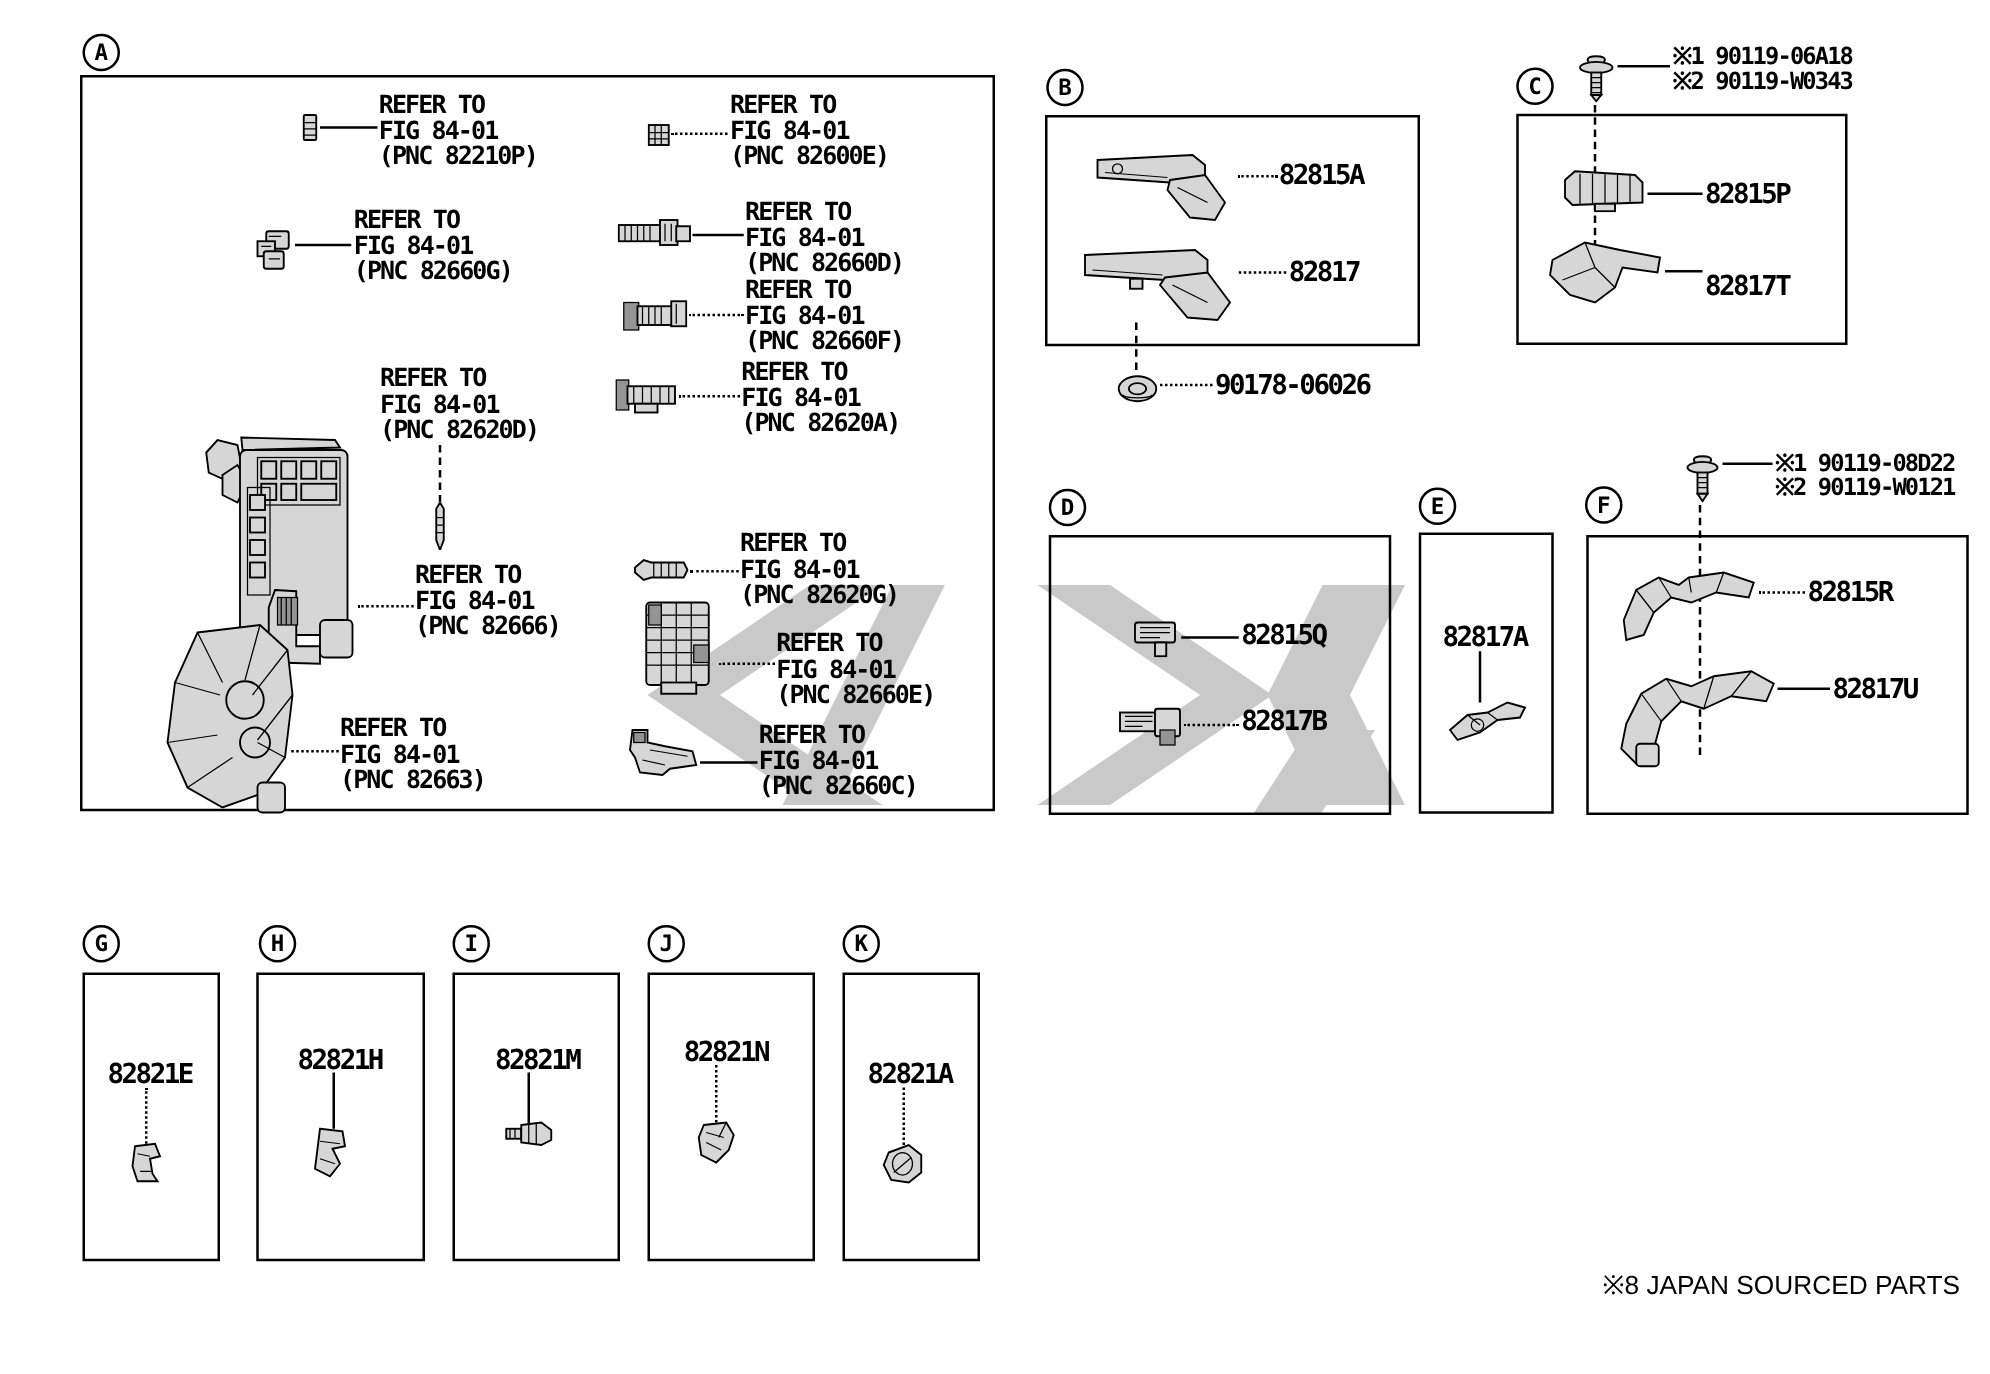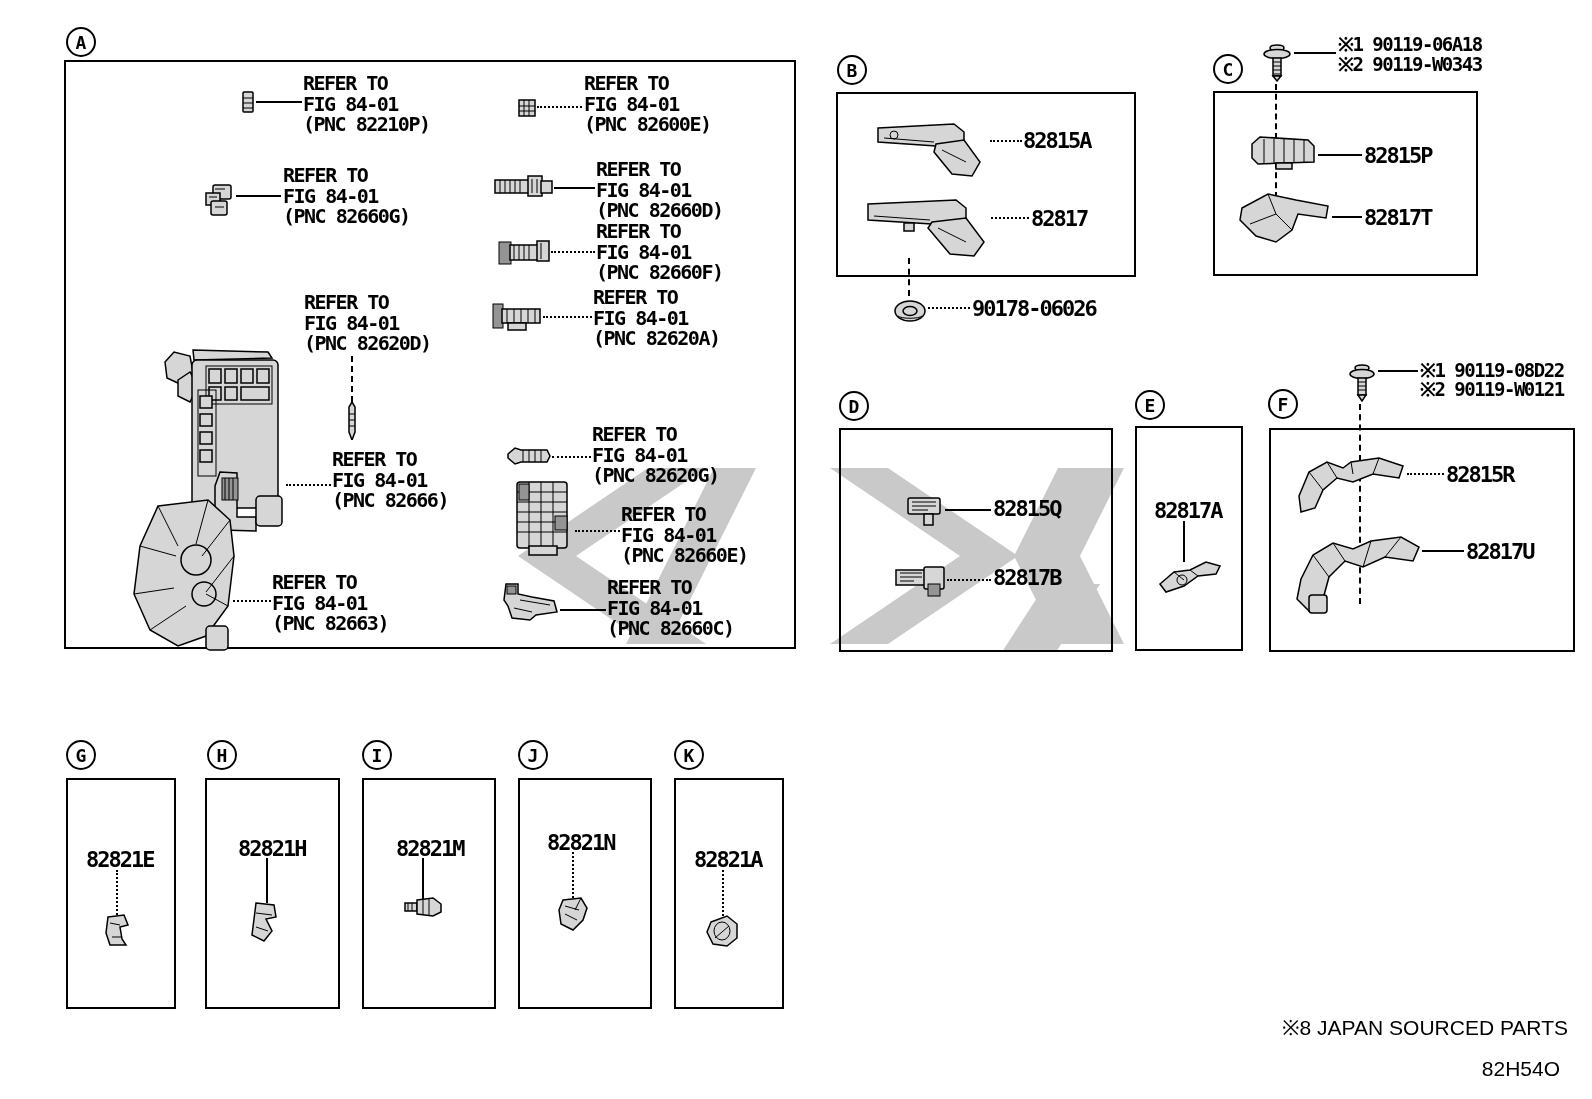--- a/index.html
+++ b/index.html
@@ -230,21 +230,21 @@
     <path class="pl" d="M14 5v24M24 5v24M34 5v24M44 6v23M54 6v23"></path>
       <rect class="pf" x="26" y="29" width="16" height="6"></rect>
   </svg>
   <div class="leader" style="left:1318px;top:154px;width:44px;"></div>
   <div class="part-label" style="left:1364px;top:143px;">82815P</div>
   <svg class="part" style="left:1238px;top:190px;" width="94" height="54" viewBox="0 0 94 54">
     <polygon class="pf" points="4,18 30,4 58,10 90,16 88,28 60,24 54,40 38,52 18,46 2,30"></polygon>
     <path class="pl" d="M30 4l8 20M12 34l26-10M54 40l-16-16"></path>
   </svg>
   <div class="leader" style="left:1332px;top:216px;width:30px;"></div>
-  <div class="part-label" style="left:1364px;top:205px;">82817T</div>
+  <div class="part-label" style="left:1364px;top:217px;">82817T</div>
 
   <div class="badge" style="left:839px;top:391px;">D</div>
   <div class="panel-box" style="left:839px;top:428px;width:274px;height:224px;"></div>
   <svg class="part" style="left:906px;top:496px;" width="38" height="30" viewBox="0 0 38 30">
     <rect class="pf" x="2" y="2" width="32" height="16" rx="2"></rect>
       <path class="pl" d="M6 6h24M6 10h24M6 14h16"></path>
     <rect class="pf" x="18" y="18" width="9" height="11"></rect>
   </svg>
   <div class="leader" style="left:945px;top:509px;width:46px;"></div>
   <div class="part-label" style="left:993px;top:496px;">82815Q</div>
@@ -335,15 +335,14 @@
   <div class="panel-box" style="left:674px;top:778px;width:110px;height:231px;"></div>
   <div class="part-label" style="left:694px;top:847px;">82821A</div>
   <div class="vline dotted" style="left:722px;top:870px;height:46px;"></div>
   <svg class="part" style="left:703px;top:914px;" width="38" height="36" viewBox="0 0 38 36">
     <polygon class="pf" points="8,8 24,2 34,10 34,24 24,32 10,30 4,18"></polygon>
       <ellipse class="pl" cx="19" cy="17" rx="8" ry="9"></ellipse>
     <path class="pl" d="M12 24l14-12"></path>
   </svg>
 
   <div class="foot-note" style="left:1200px;top:1013px;width:368px;">※8 JAPAN SOURCED PARTS</div>
-  <div class="foot-note" style="left:1200px;top:1057px;width:360px;">82H54O</div>
 
 </div>
 
 </body></html>

